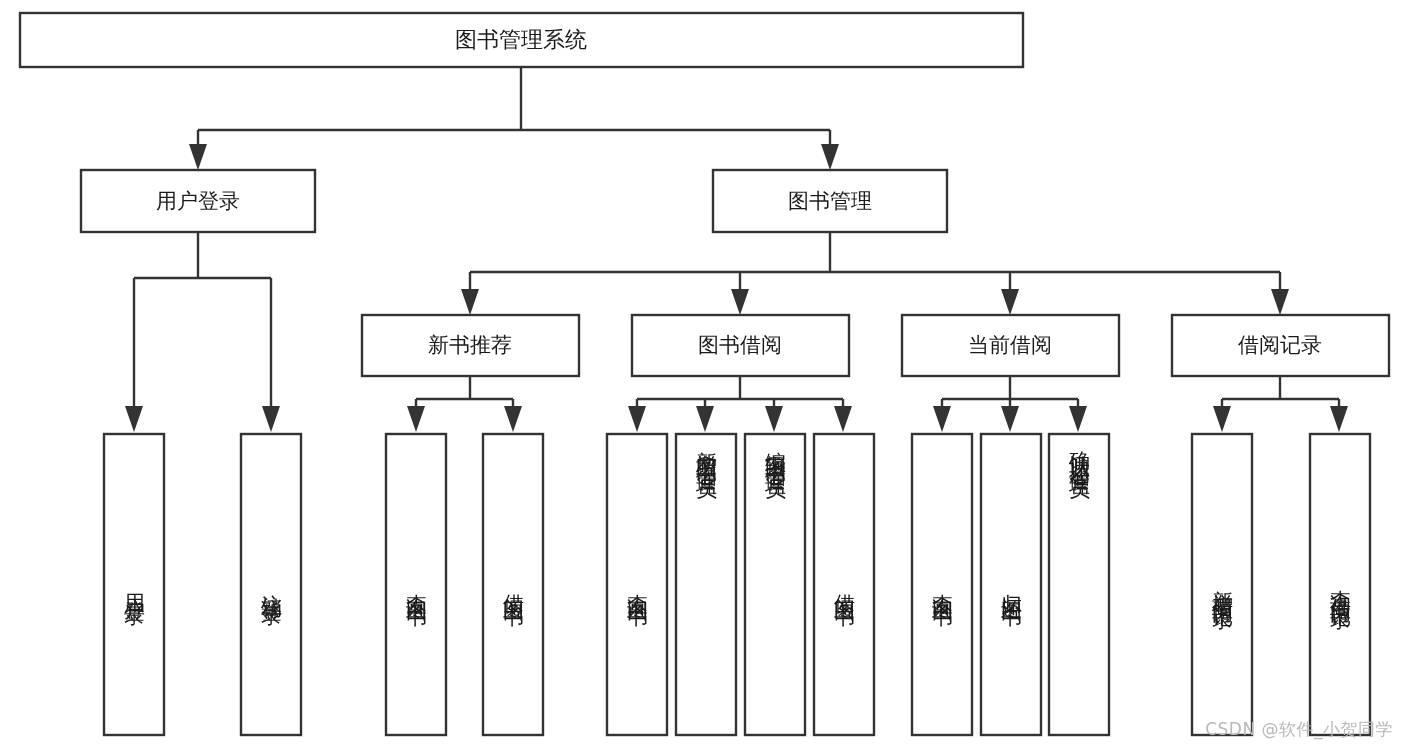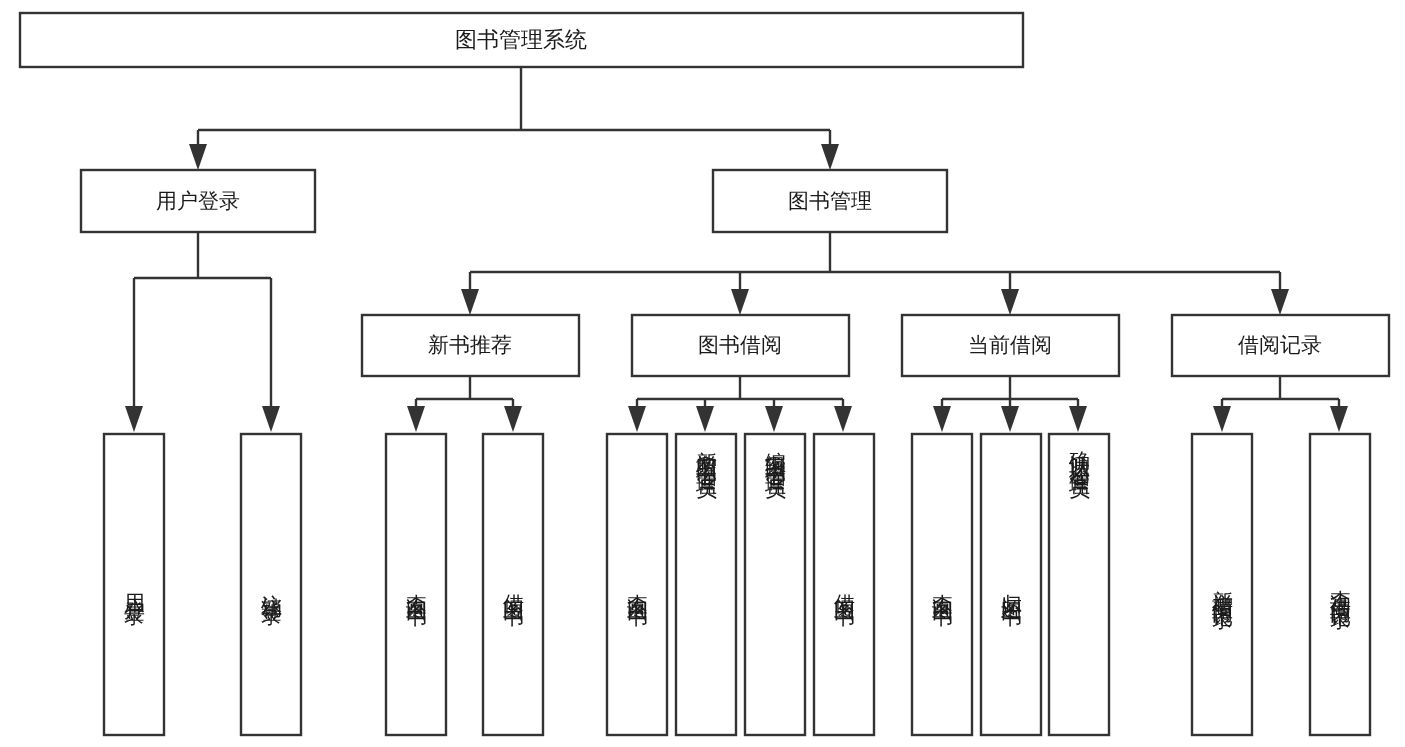--- a/index.html
+++ b/index.html
@@ -234,13 +234,14 @@
     <span class="leaf-text">确认归还（管理员）</span>
   </div>
 
   <div class="leaf-text-wrap" style="left:1192px; top:434px; width:60px; height:301px;">
     <span class="leaf-text">新增借阅记录</span>
   </div>
   <div class="leaf-text-wrap" style="left:1310px; top:434px; width:60px; height:301px;">
     <span class="leaf-text">查询借阅记录</span>
   </div>
 
+  <div class="watermark">CSDN @软件_小贺同学</div>
 </div>
 
 </body></html>

